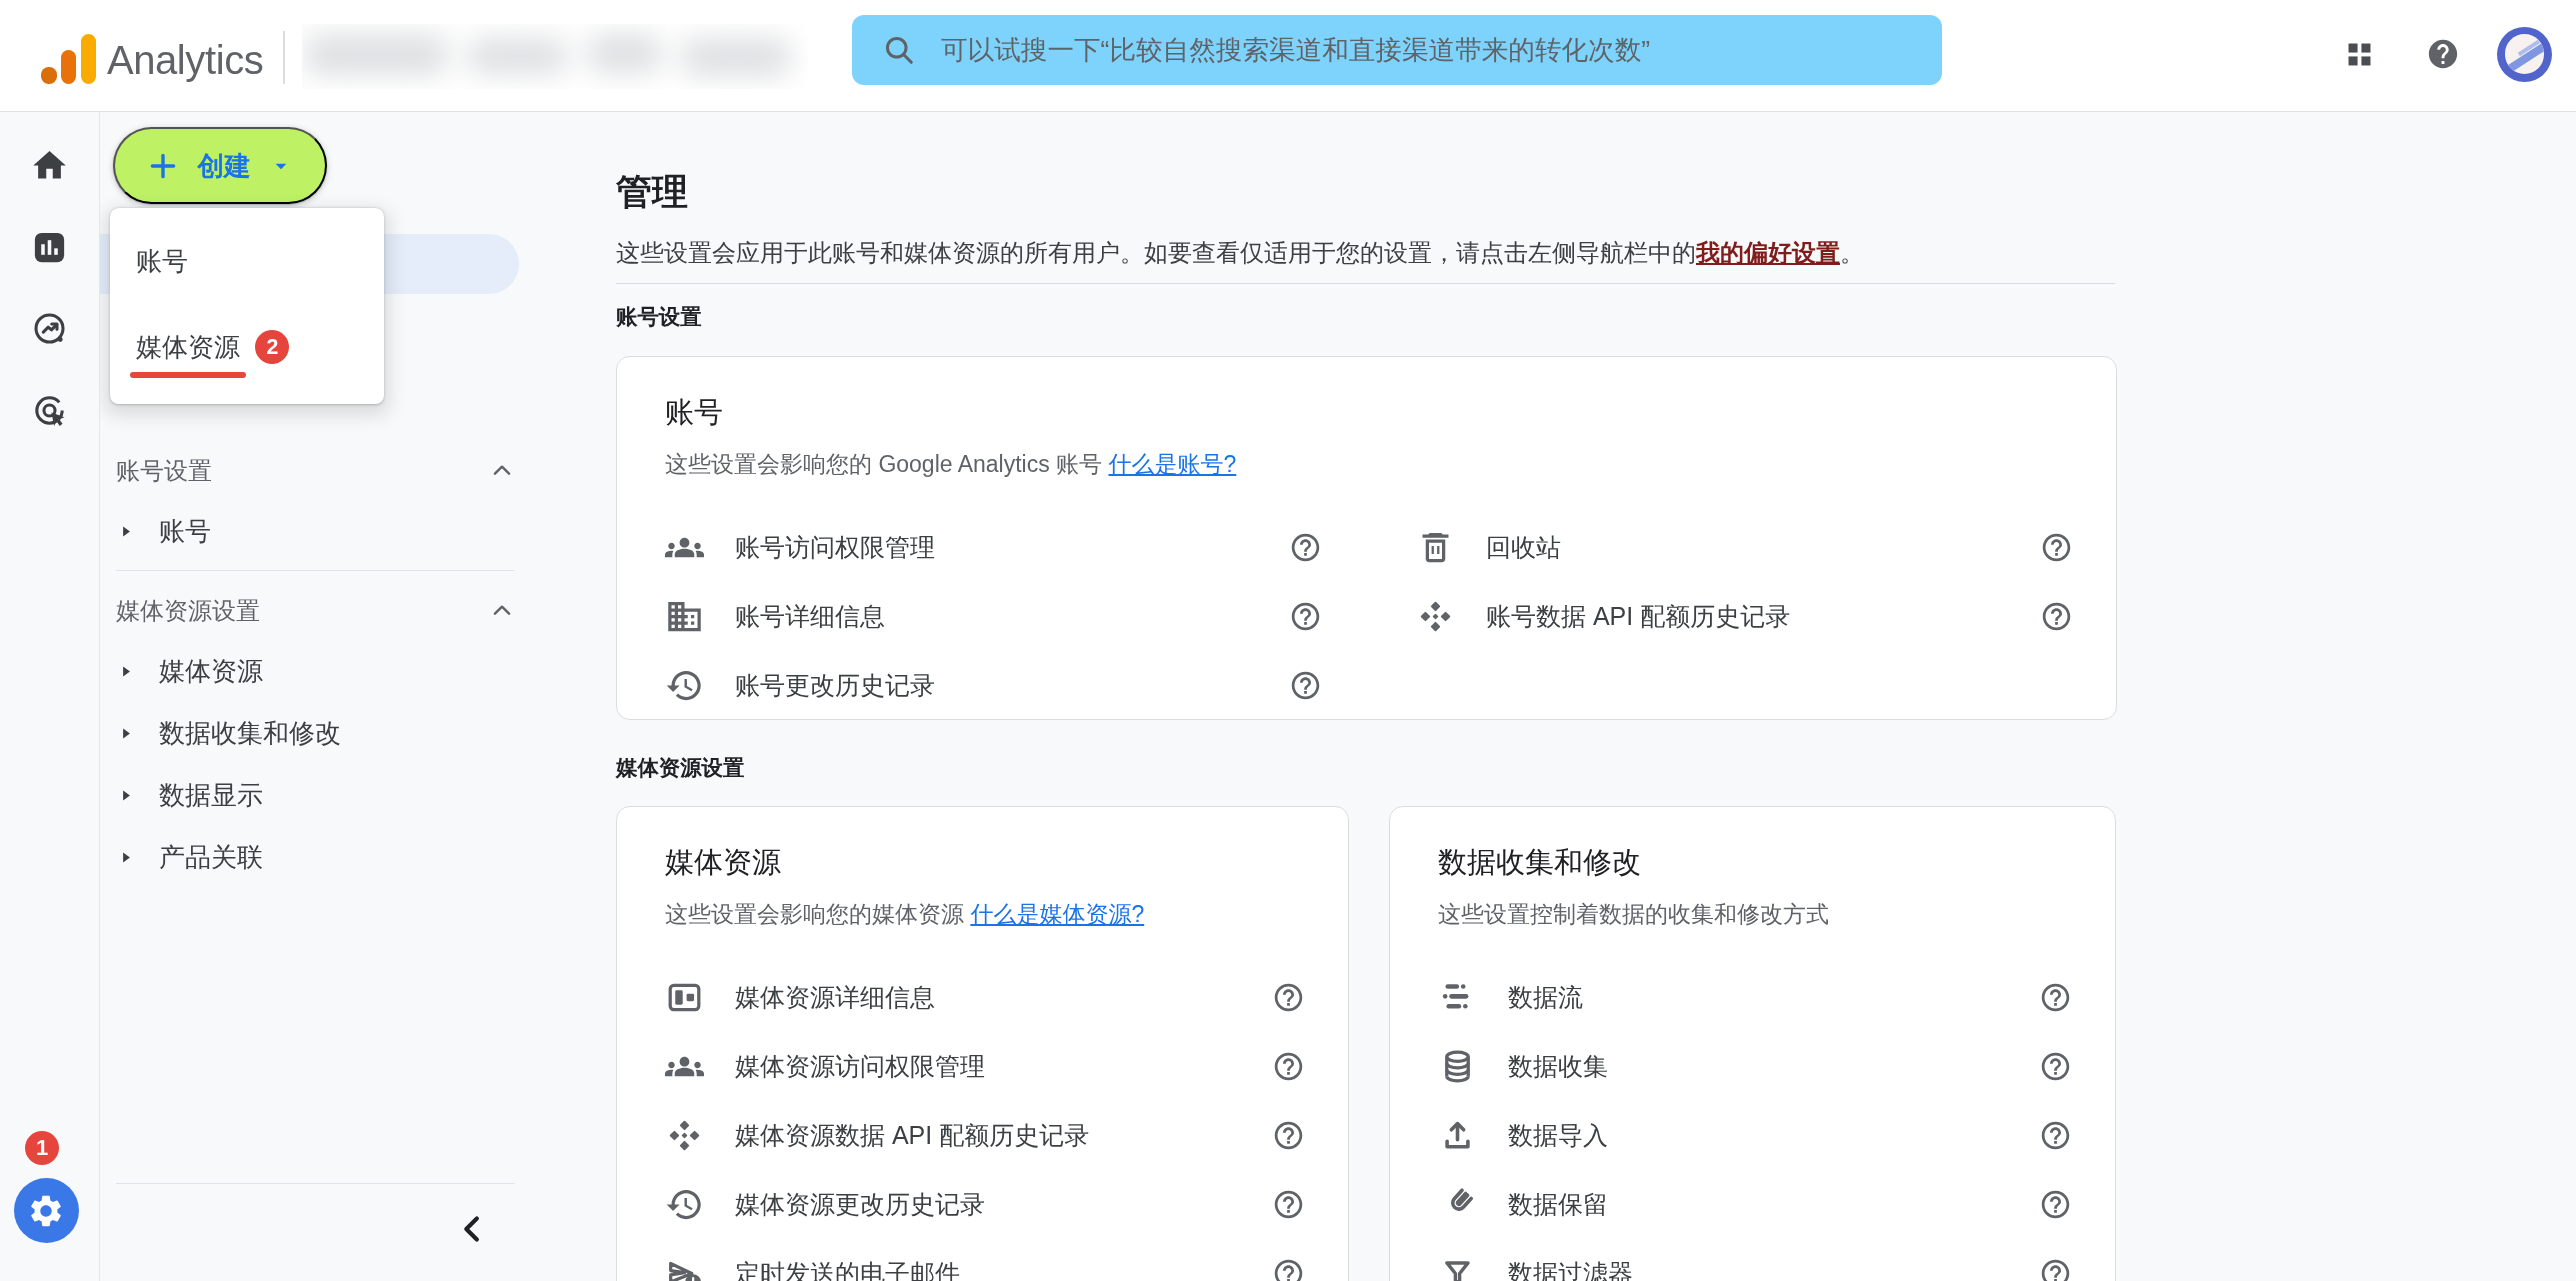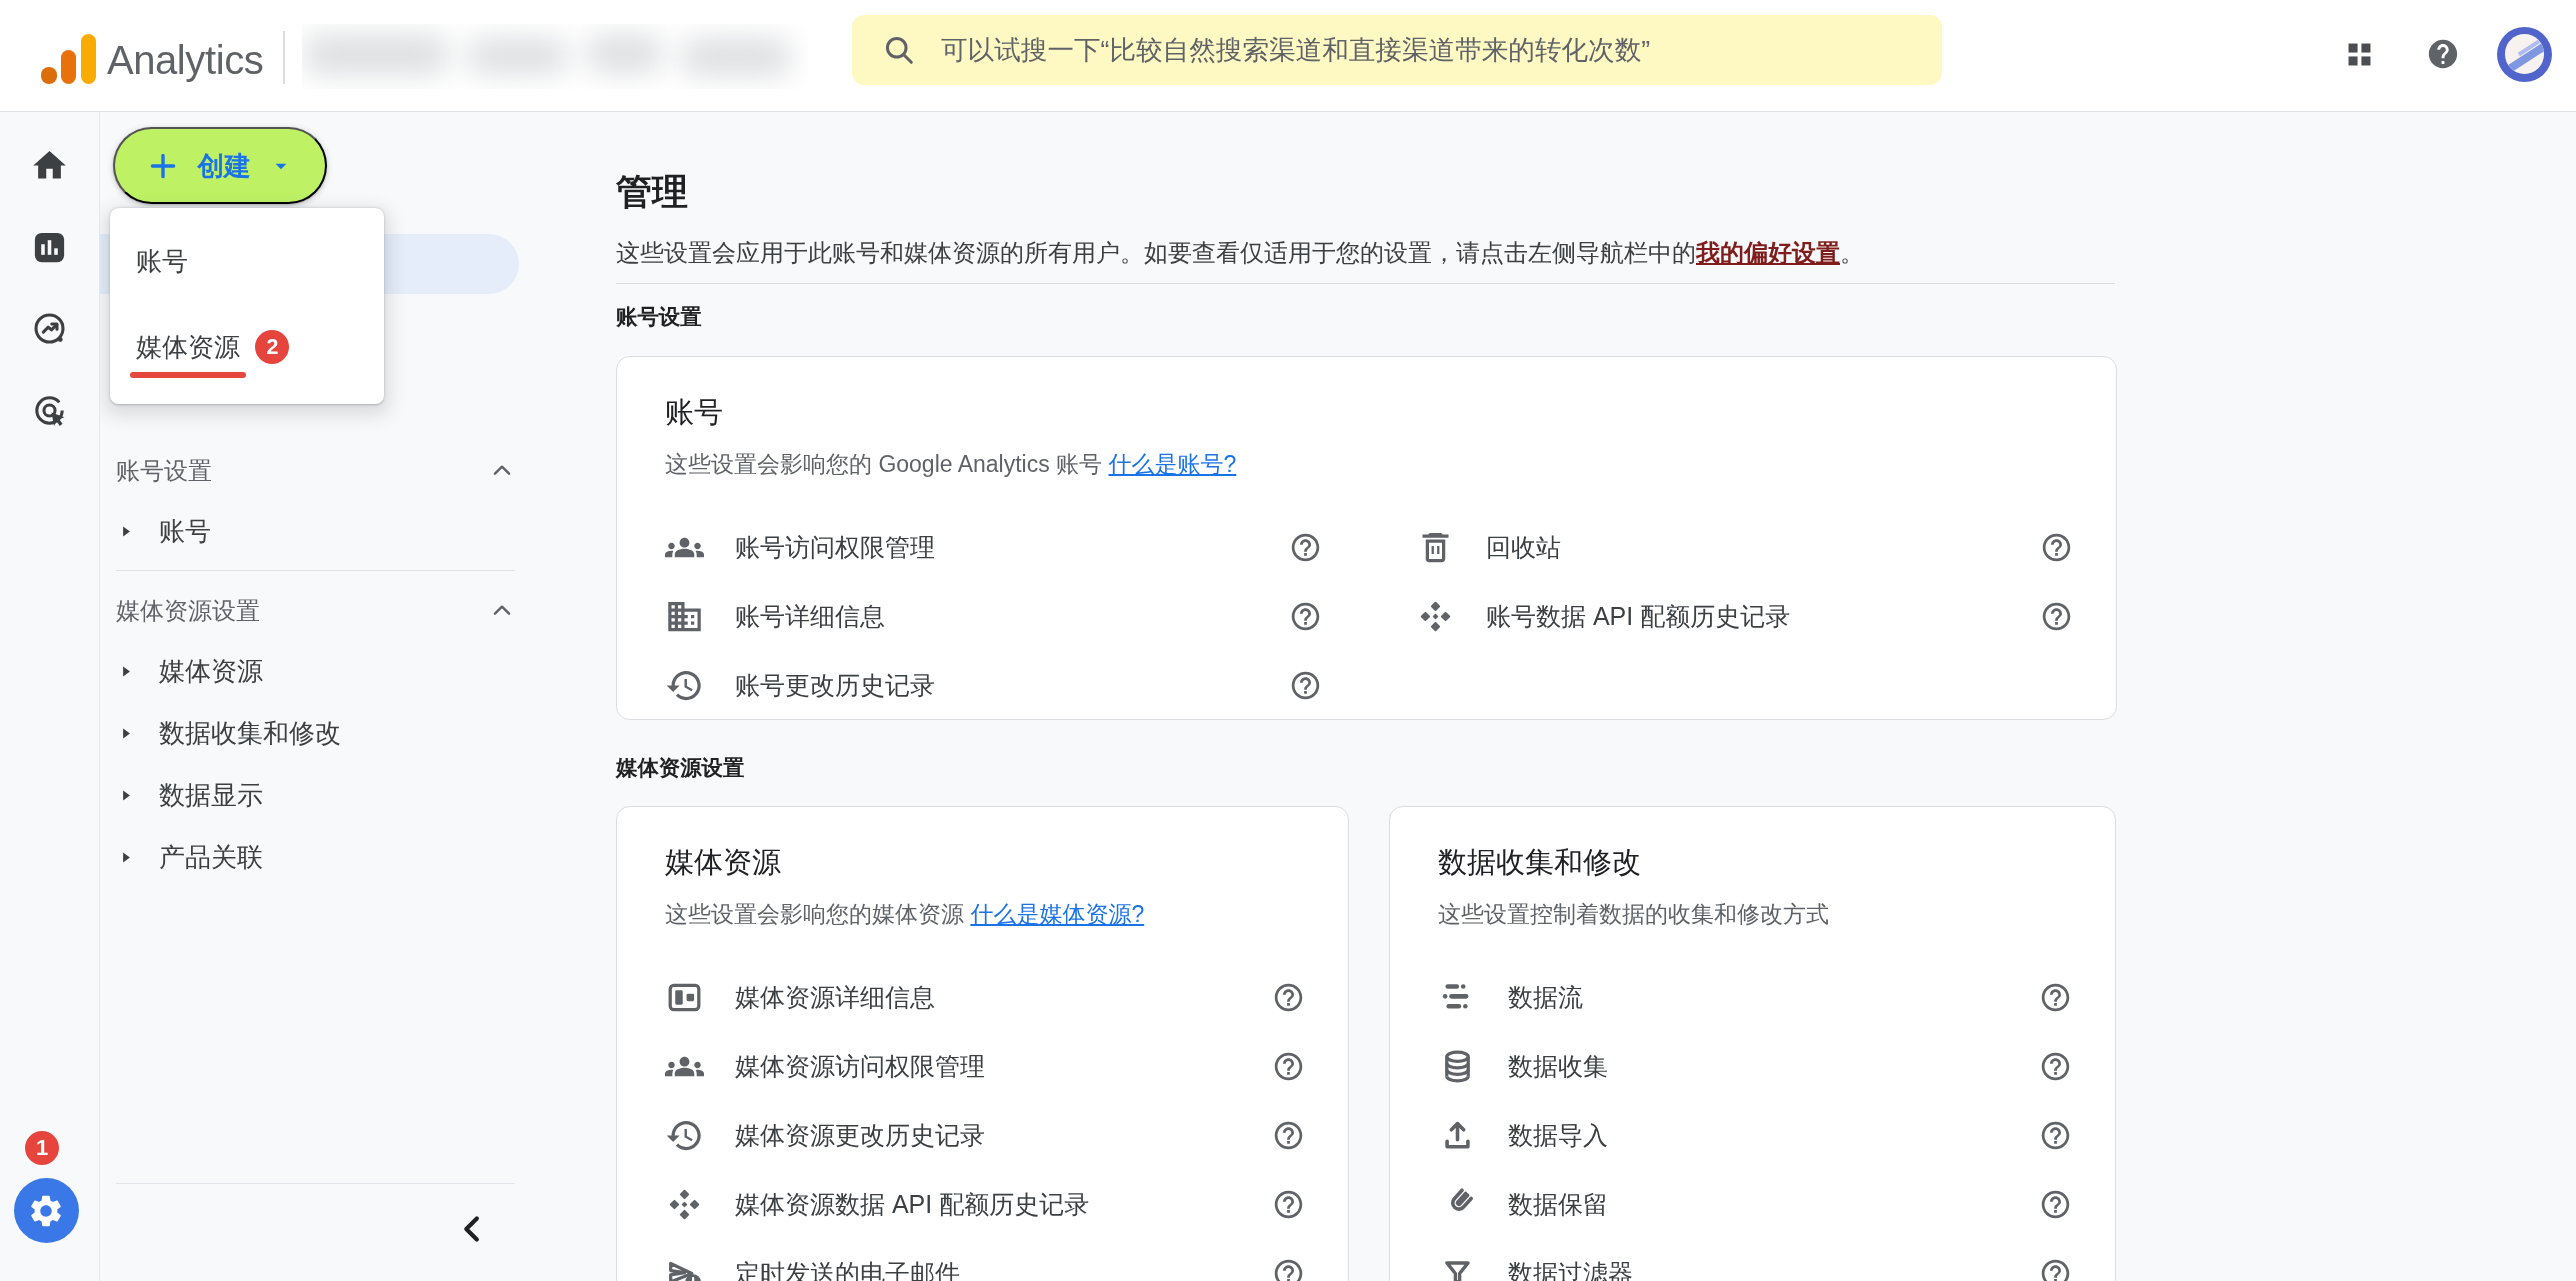--- a/index.html
+++ b/index.html
@@ -18,21 +18,21 @@
   .logo .b2{position:absolute;left:30px;bottom:3.4px;width:15.4px;height:34px;border-radius:7.7px;background:#e8710a;}
   .logo .b3{position:absolute;left:50px;bottom:3.4px;width:15.4px;height:50px;border-radius:7.7px;background:#f9ab00;}
   .brand-text{font-size:40px;color:#5f6368;letter-spacing:-0.4px;line-height:53px;margin-left:6.9px;}
   .topbar-divider{position:absolute;left:283px;top:31px;width:1.7px;height:53px;background:#dadce0;}
   .redacted{position:absolute;left:302px;top:24px;width:506px;height:65px;overflow:hidden;}
   .blob{position:absolute;background:#c3c6ca;filter:blur(13.7px);border-radius:15.4px;opacity:.55;}
   .blob.b1{left:1.7px;top:10.3px;width:144px;height:41px;}
   .blob.b2{left:165px;top:13.7px;width:101px;height:36px;}
   .blob.b3{left:285px;top:10.3px;width:75px;height:39px;}
   .blob.b4{left:379px;top:13.7px;width:110px;height:38px;}
-  .search{position:absolute;left:852px;top:14.6px;width:1090px;height:70px;background:#fef9c3;border-radius:12px;display:flex;align-items:center;padding:0 29px;box-sizing:border-box;cursor:text;}
+  .search{position:absolute;left:852px;top:14.6px;width:1090px;height:70px;background:#7dd3fc;border-radius:12px;display:flex;align-items:center;padding:0 29px;box-sizing:border-box;cursor:text;}
   .search svg{width:36px;height:36px;flex:0 0 auto;}
   .search .ph{margin-left:24px;font-size:26.6px;color:#5f6368;white-space:nowrap;}
   .top-ic{position:absolute;cursor:pointer;}
   .grid-ic{left:2344px;top:39px;width:31px;height:31px;}
   .help-top{left:2426px;top:37px;width:34px;height:34px;}
   .avatar{left:2497px;top:26.6px;width:55px;height:55px;border-radius:50%;background:#5164cb;overflow:hidden;}
   .avatar .inner{position:absolute;inset:7.7px;border-radius:50%;background:#f7f1ef;overflow:hidden;}
   .avatar .wing{position:absolute;width:130%;height:7.7px;background:#7f97e0;transform:rotate(-33deg);top:52%;left:-15%;}
   .avatar .wing2{position:absolute;width:60%;height:4.3px;background:#aebdf0;transform:rotate(-33deg);top:30%;left:30%;}
 
@@ -484,37 +484,37 @@
           <span class="row-label">媒体资源访问权限管理</span>
           <span class="help">
             <svg viewBox="0 0 38 38" width="33" height="33">
               <use href="#i-help"></use>
             </svg>
           </span>
         </div>
         <div class="row">
           <span class="row-icon">
             <svg viewBox="0 0 46 46" width="39" height="39">
+              <use href="#i-token"></use>
+            </svg>
+          </span>
+          <span class="row-label">媒体资源数据 API 配额历史记录</span>
+          <span class="help">
+            <svg viewBox="0 0 38 38" width="33" height="33">
+              <use href="#i-help"></use>
+            </svg>
+          </span>
+        </div>
+        <div class="row">
+          <span class="row-icon">
+            <svg viewBox="0 0 46 46" width="39" height="39">
               <use href="#i-history"></use>
             </svg>
           </span>
           <span class="row-label">媒体资源更改历史记录</span>
-          <span class="help">
-            <svg viewBox="0 0 38 38" width="33" height="33">
-              <use href="#i-help"></use>
-            </svg>
-          </span>
-        </div>
-        <div class="row">
-          <span class="row-icon">
-            <svg viewBox="0 0 46 46" width="39" height="39">
-              <use href="#i-token"></use>
-            </svg>
-          </span>
-          <span class="row-label">媒体资源数据 API 配额历史记录</span>
           <span class="help">
             <svg viewBox="0 0 38 38" width="33" height="33">
               <use href="#i-help"></use>
             </svg>
           </span>
         </div>
         <div class="row">
           <span class="row-icon">
             <svg viewBox="0 0 46 46" width="39" height="39">
               <use href="#i-send"></use>

